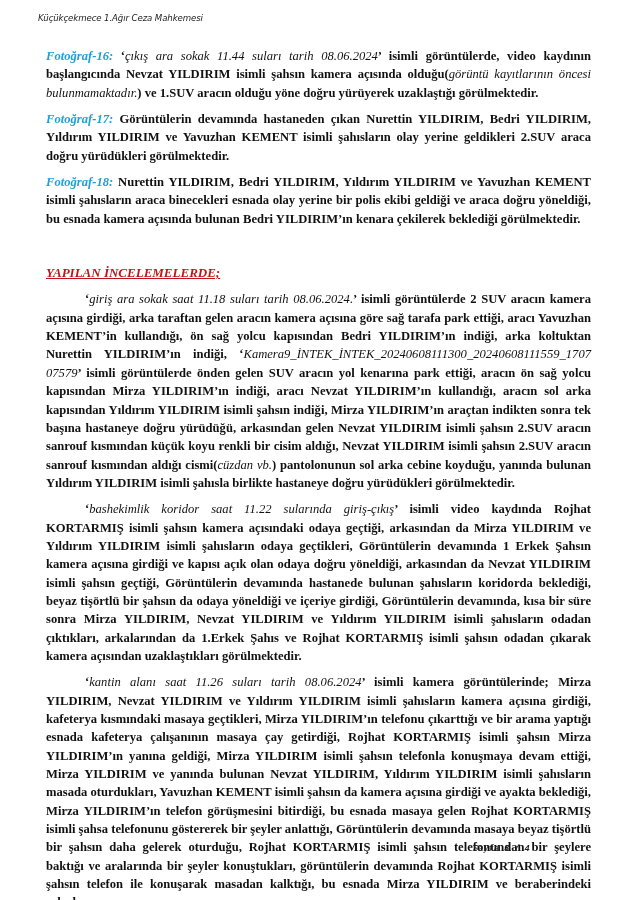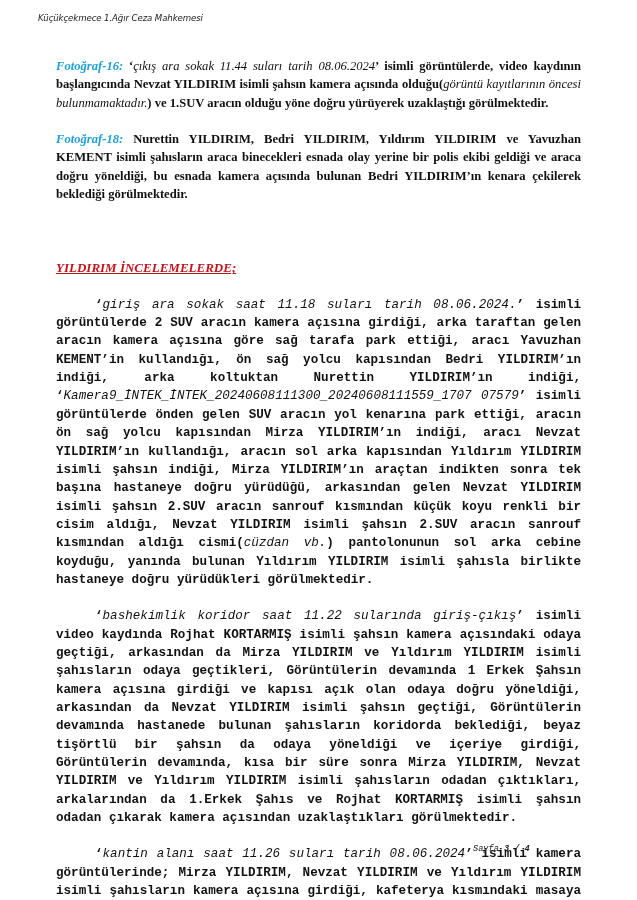--- a/index.html
+++ b/index.html
@@ -9,30 +9,30 @@
     position: absolute; left: 38px; top: 13px;
     font-family: "DejaVu Sans", sans-serif; font-style: italic;
     font-size: 8.6px; color: #222; letter-spacing: -0.1px;
   }
   .body {
     position: absolute; left: 38px; top: 39px; width: 561px;
     font-family: "Liberation Serif", serif; font-size: 12.6px;
     line-height: 18.35px; color: #111; font-weight: bold;
     text-align: justify; text-justify: inter-word;
   }
-  .body p { margin: 18px; }
+  .body p { margin: 8px; }
   .lbl { color: #1f9fd8; font-style: italic; font-weight: bold; }
   .it { font-style: italic; font-weight: normal; }
   .gap { height: 20px; }
   .section-heading {
     color: #c0141c; font-style: italic; font-weight: bold;
     text-decoration: underline; text-decoration-thickness: 1px;
     font-size: 13px; margin: 0 0 0 0;
   }
-  .indent { text-indent: 39px; font-family: Liberation Mono, monospace; }
+  .indent { text-indent: 39px; }
   .footer-left {
     position: absolute; left: 38px; top: 844px;
     font-family: "DejaVu Sans", sans-serif; font-style: italic;
     font-size: 8.6px; color: #222;
   }
   .footer-right {
     position: absolute; left: 473px; top: 844px;
     font-family: Liberation Mono, monospace; font-style: italic;
     font-size: 8.6px; color: #222;
   }
@@ -40,24 +40,25 @@
 </style>
 </head>
 <body>
 
 <div class="page">
   <div class="header-text">Küçükçekmece 1.Ağır Ceza Mahkemesi</div>
 
   <div class="body">
     <div id="photos">
         <p><span class="lbl">Fotoğraf-16:</span><span> ‘</span><span class="it">çıkış ara sokak 11.44 suları tarih 08.06.2024</span><span>’ isimli görüntülerde, video kaydının başlangıcında Nevzat YILDIRIM isimli şahsın kamera açısında olduğu(</span><span class="it">görüntü kayıtlarının öncesi bulunmamaktadır.</span><span>) ve 1.SUV aracın olduğu yöne doğru yürüyerek uzaklaştığı görülmektedir.</span></p>
+        <p><span class="lbl">Fotoğraf-17:</span><span> Görüntülerin devamında hastaneden çıkan Nurettin YILDIRIM, Bedri YILDIRIM, Yıldırım YILDIRIM ve Yavuzhan KEMENT isimli şahısların olay yerine geldikleri 2.SUV araca doğru yürüdükleri görülmektedir.</span></p>
         <p><span class="lbl">Fotoğraf-18:</span><span> Nurettin YILDIRIM, Bedri YILDIRIM, Yıldırım YILDIRIM ve Yavuzhan KEMENT isimli şahısların araca binecekleri esnada olay yerine bir polis ekibi geldiği ve araca doğru yöneldiği, bu esnada kamera açısında bulunan Bedri YILDIRIM’ın kenara çekilerek beklediği görülmektedir.</span></p>
       </div>
     <div class="gap"></div>
-    <p class="section-heading">YILDIRIM İNCELEMELERDE;</p>
+    <p class="section-heading">YAPILAN İNCELEMELERDE;</p>
     <div id="paras">
         <p class="indent"><span>‘</span><span class="it">giriş ara sokak saat 11.18 suları tarih 08.06.2024.</span><span>’ isimli görüntülerde 2 SUV aracın kamera açısına girdiği, arka taraftan gelen aracın kamera açısına göre sağ tarafa park ettiği, aracı Yavuzhan KEMENT’in kullandığı, ön sağ yolcu kapısından Bedri YILDIRIM’ın indiği, arka koltuktan Nurettin YILDIRIM’ın indiği, ‘</span><span class="it">Kamera9_İNTEK_İNTEK_20240608111300_20240608111559_1707 07579</span><span>’ isimli görüntülerde önden gelen SUV aracın yol kenarına park ettiği, aracın ön sağ yolcu kapısından Mirza YILDIRIM’ın indiği, aracı Nevzat YILDIRIM’ın kullandığı, aracın sol arka kapısından Yıldırım YILDIRIM isimli şahsın indiği, Mirza YILDIRIM’ın araçtan indikten sonra tek başına hastaneye doğru yürüdüğü, arkasından gelen Nevzat YILDIRIM isimli şahsın 2.SUV aracın sanrouf kısmından küçük koyu renkli bir cisim aldığı, Nevzat YILDIRIM isimli şahsın 2.SUV aracın sanrouf kısmından aldığı cismi(</span><span class="it">cüzdan vb.</span><span>) pantolonunun sol arka cebine koyduğu, yanında bulunan Yıldırım YILDIRIM isimli şahısla birlikte hastaneye doğru yürüdükleri görülmektedir.</span></p>
         <p class="indent"><span>‘</span><span class="it">bashekimlik koridor saat 11.22 sularında  giriş-çıkış</span><span>’ isimli video kaydında Rojhat KORTARMIŞ isimli şahsın kamera açısındaki odaya geçtiği, arkasından da Mirza YILDIRIM ve Yıldırım YILDIRIM isimli şahısların odaya geçtikleri, Görüntülerin devamında 1 Erkek Şahsın kamera açısına girdiği ve kapısı açık olan odaya doğru yöneldiği, arkasından da Nevzat YILDIRIM isimli şahsın geçtiği, Görüntülerin devamında hastanede bulunan şahısların koridorda beklediği, beyaz tişörtlü bir şahsın da odaya yöneldiği ve içeriye girdiği, Görüntülerin devamında, kısa bir süre sonra Mirza YILDIRIM, Nevzat YILDIRIM ve Yıldırım YILDIRIM isimli şahısların odadan çıktıkları, arkalarından da 1.Erkek Şahıs ve Rojhat KORTARMIŞ isimli şahsın odadan çıkarak kamera açısından uzaklaştıkları görülmektedir.</span></p>
         <p class="indent"><span>‘</span><span class="it">kantin alanı saat 11.26 suları tarih 08.06.2024</span><span>’ isimli kamera görüntülerinde; Mirza YILDIRIM, Nevzat YILDIRIM ve Yıldırım YILDIRIM isimli şahısların kamera açısına girdiği, kafeterya kısmındaki masaya geçtikleri, Mirza YILDIRIM’ın telefonu çıkarttığı ve bir arama yaptığı esnada kafeterya çalışanının masaya çay getirdiği, Rojhat KORTARMIŞ isimli şahsın Mirza YILDIRIM’ın yanına geldiği, Mirza YILDIRIM isimli şahsın telefonla konuşmaya devam ettiği, Mirza YILDIRIM ve yanında bulunan Nevzat YILDIRIM, Yıldırım YILDIRIM isimli şahısların masada oturdukları, Yavuzhan KEMENT isimli şahsın da kamera açısına girdiği ve ayakta beklediği, Mirza YILDIRIM’ın telefon görüşmesini bitirdiği, bu esnada masaya gelen Rojhat KORTARMIŞ isimli şahsa telefonunu göstererek bir şeyler anlattığı, Görüntülerin devamında masaya beyaz tişörtlü bir şahsın daha gelerek oturduğu, Rojhat KORTARMIŞ isimli şahsın telefonundan bir şeylere baktığı ve aralarında bir şeyler konuştukları, görüntülerin devamında Rojhat KORTARMIŞ isimli şahsın telefon ile konuşarak masadan kalktığı, bu esnada Mirza YILDIRIM ve beraberindeki şahısların</span></p>
       </div>
   </div>
 
   <div class="footer-right"><span>Sayfa </span><b>3</b><b> / </b><b>4</b></div>
 </div>
 

